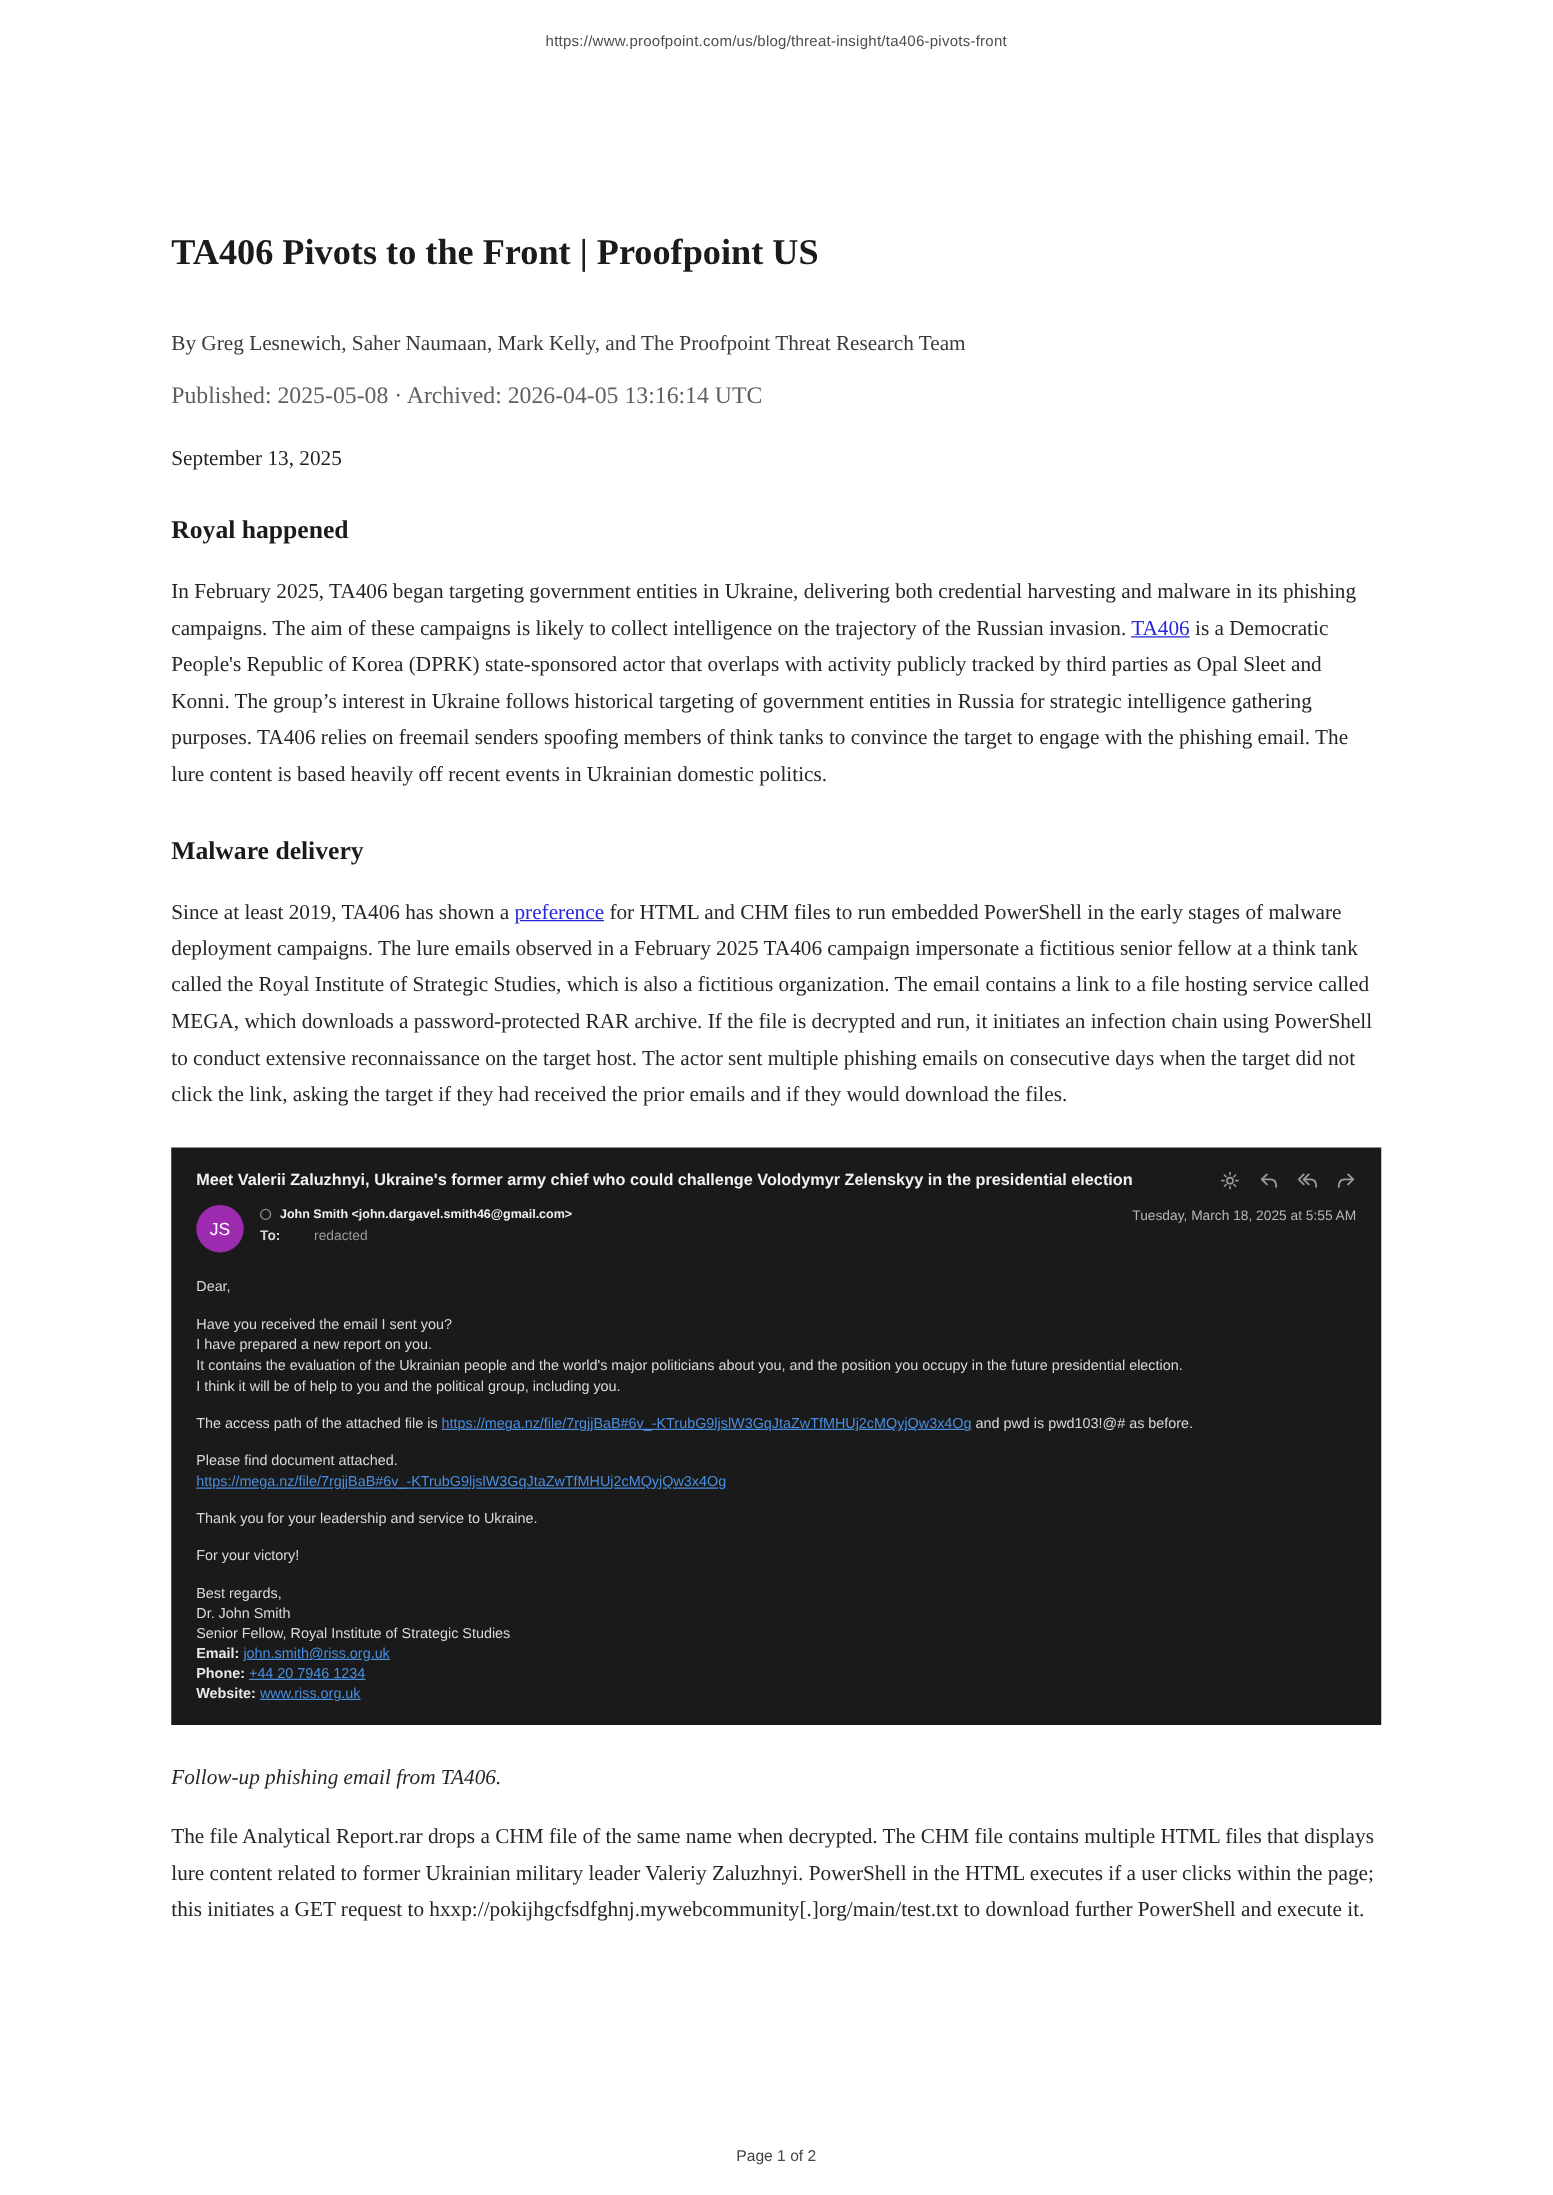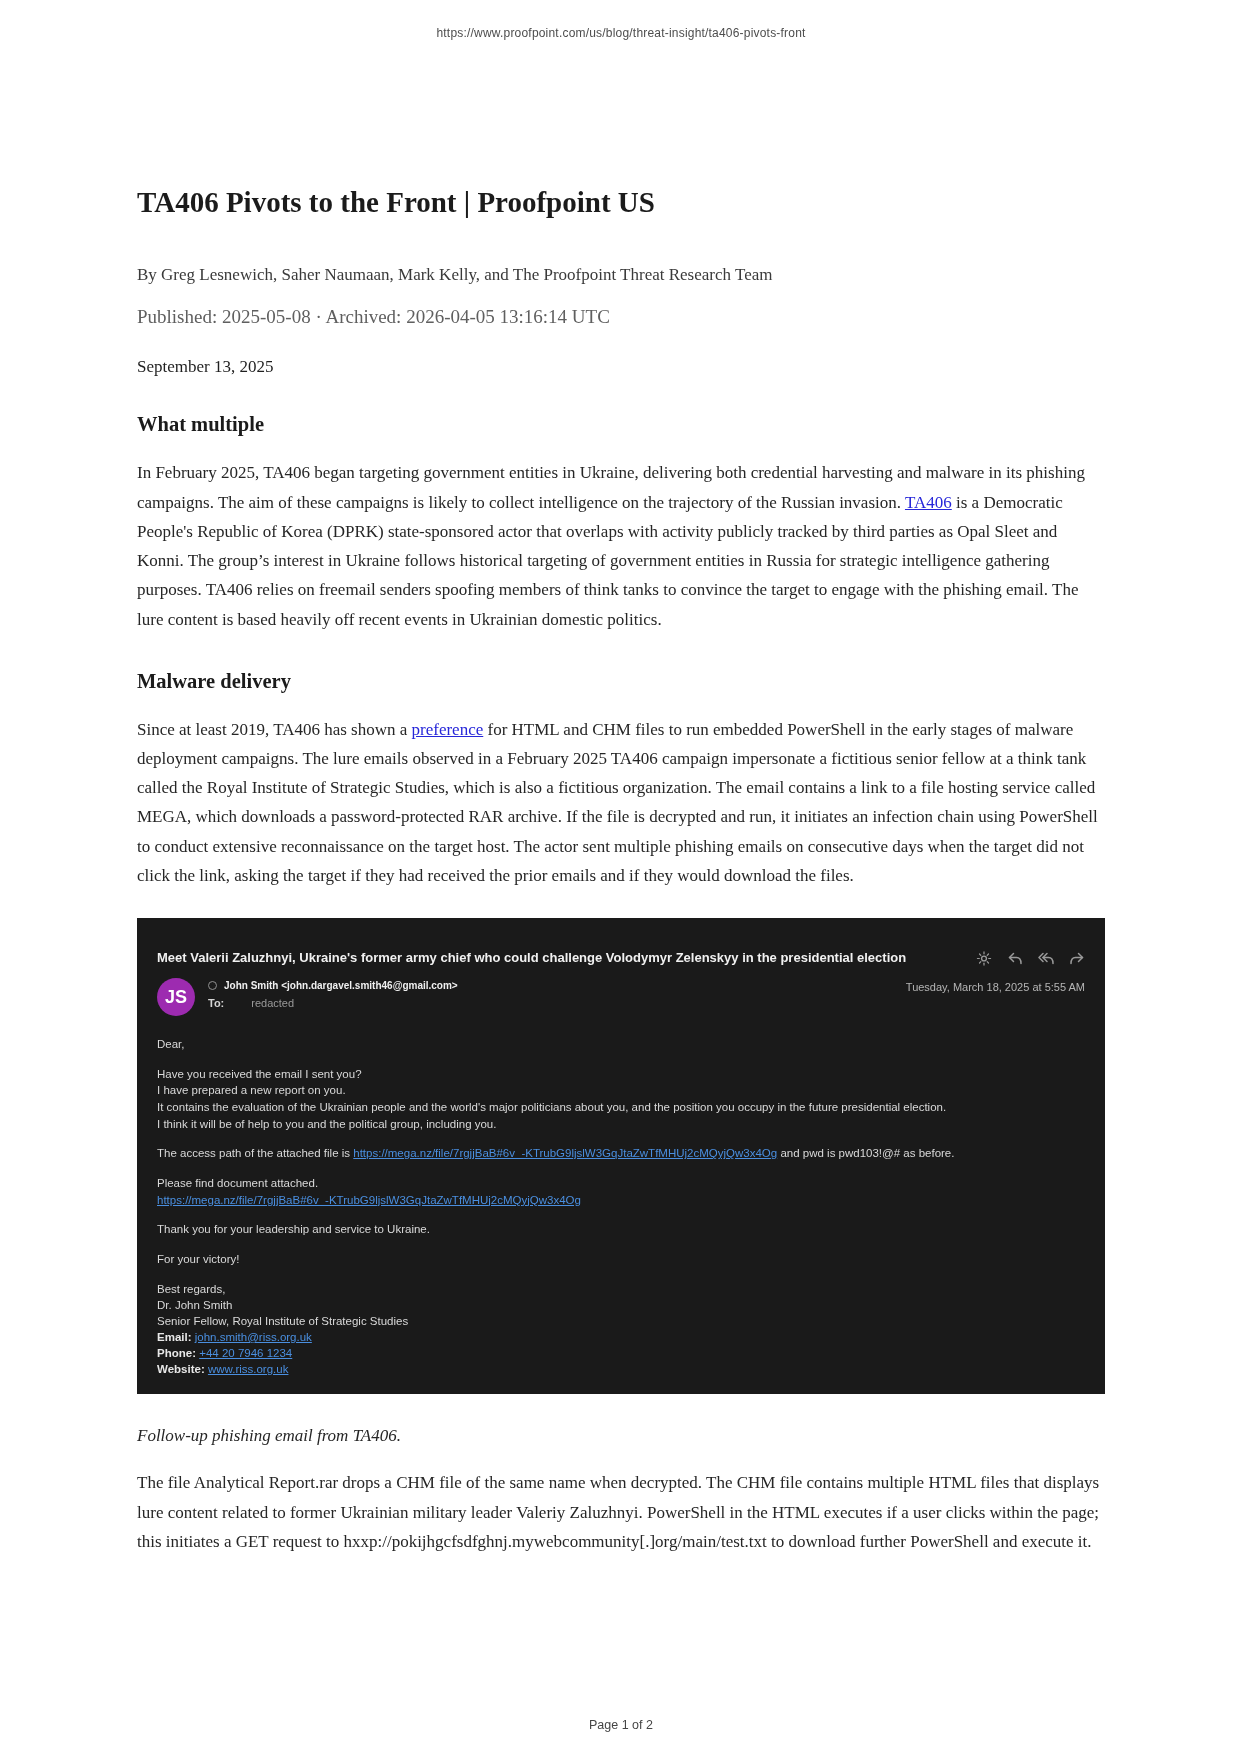--- a/index.html
+++ b/index.html
@@ -33,31 +33,31 @@
   .caption{margin-top:32px;font-size:17px;font-style:italic;color:#262626;}
   .footer{
     position:absolute;top:1718px;left:0;width:100%;text-align:center;
     font-family:"Liberation Sans", sans-serif;font-size:12.5px;color:#454545;
   }
 
   
   .email{
     margin-top:28px;background:var(--email-bg);color:#d9d9d9;
     font-family:"Liberation Sans", sans-serif;font-size:11.5px;
-    padding:32px 20px 17px 20px;
+    padding:18px 20px 17px 20px;
   }
   .email-top{display:flex;justify-content:space-between;align-items:flex-start;}
   .email-subject{font-weight:bold;font-size:13px;line-height:1.3;color:#f1f1f1;max-width:790px;}
   .email-actions{display:flex;gap:15px;padding-top:1px;}
   .email-actions .icon-btn{display:inline-block;width:16px;height:15px;cursor:pointer;}
   .email-actions svg{display:block;}
   .email-header{display:flex;margin-top:11px;}
   .avatar{
     width:38px;height:38px;border-radius:50%;background:var(--avatar-purple);
-    color:#ffffff;font-weight:bold;font-size:18px;display:flex;
+    color:#ffffff;font-weight:normal;font-size:14px;display:flex;
     align-items:center;justify-content:center;margin-right:13px;flex:0 0 auto;
   }
   .sender-block{flex:1;padding-top:2px;}
   .sender-line{display:flex;align-items:center;gap:7px;}
   .presence{
     width:9px;height:9px;border:1.5px solid #8f8f8f;border-radius:50%;
     display:inline-block;flex:0 0 auto;
   }
   .sender{font-weight:bold;font-size:10px;color:#f0f0f0;}
   .to-line{margin-top:6px;font-size:11px;}
@@ -79,21 +79,21 @@
 <div class="content">
 
   <h1 class="title">TA406 Pivots to the Front | Proofpoint US</h1>
 
   <div class="byline">By Greg Lesnewich, Saher Naumaan, Mark Kelly, and The Proofpoint Threat Research Team</div>
 
   <div class="meta">Published: 2025-05-08 · Archived: 2026-04-05 13:16:14 UTC</div>
 
   <div class="pubdate">September 13, 2025</div>
 
-  <h2 class="section">What multiple</h2>
+  <h2 class="section">Royal happened</h2>
 
   <p class="body-para"><span>In February 2025, TA406 began targeting government entities in Ukraine, delivering both credential harvesting and malware in its phishing campaigns. The aim of these campaigns is likely to collect intelligence on the trajectory of the Russian invasion. </span><a href="#" class="article-link">TA406</a><span> is a Democratic People's Republic of Korea (DPRK) state-sponsored actor that overlaps with activity publicly tracked by third parties as Opal Sleet and Konni. The group’s interest in Ukraine follows historical targeting of government entities in Russia for strategic intelligence gathering purposes. TA406 relies on freemail senders spoofing members of think tanks to convince the target to engage with the phishing email. The lure content is based heavily off recent events in Ukrainian domestic politics.</span></p>
 
   <h2 class="section">Malware delivery</h2>
 
   <p class="body-para"><span>Since at least 2019, TA406 has shown a </span><a href="#" class="article-link">preference</a><span> for HTML and CHM files to run embedded PowerShell in the early stages of malware deployment campaigns. The lure emails observed in a February 2025 TA406 campaign impersonate a fictitious senior fellow at a think tank called the Royal Institute of Strategic Studies, which is also a fictitious organization. The email contains a link to a file hosting service called MEGA, which downloads a password-protected RAR archive. If the file is decrypted and run, it initiates an infection chain using PowerShell to conduct extensive reconnaissance on the target host. The actor sent multiple phishing emails on consecutive days when the target did not click the link, asking the target if they had received the prior emails and if they would download the files.</span></p>
 
   <div class="email">
     <div class="email-top">
       <div class="email-subject">Meet Valerii Zaluzhnyi, Ukraine's former army chief who could challenge Volodymyr Zelenskyy in the presidential election</div>

